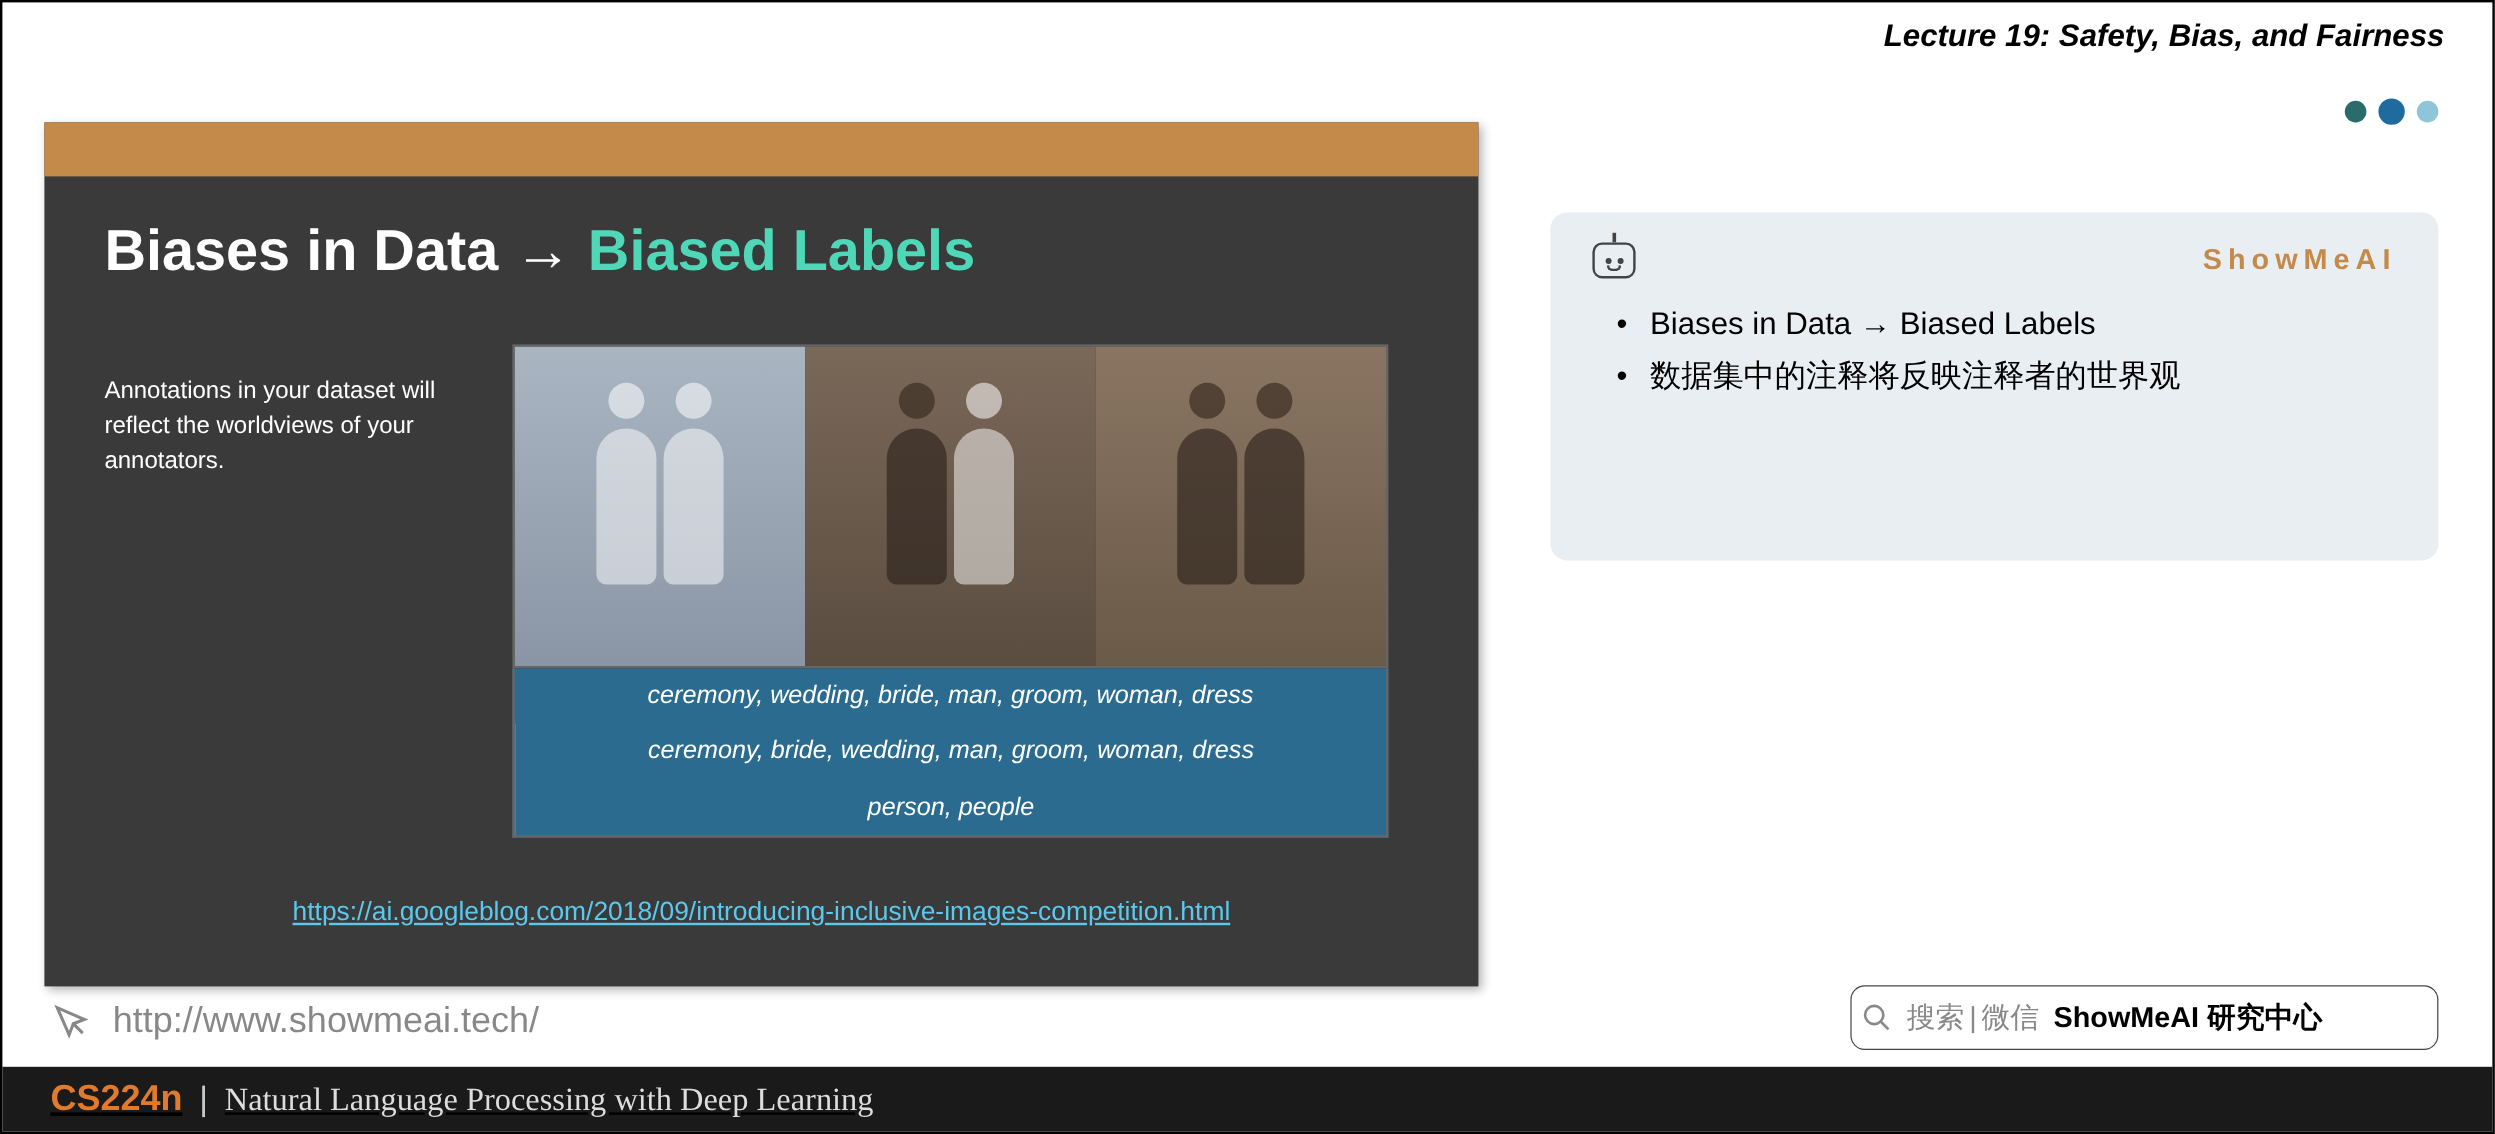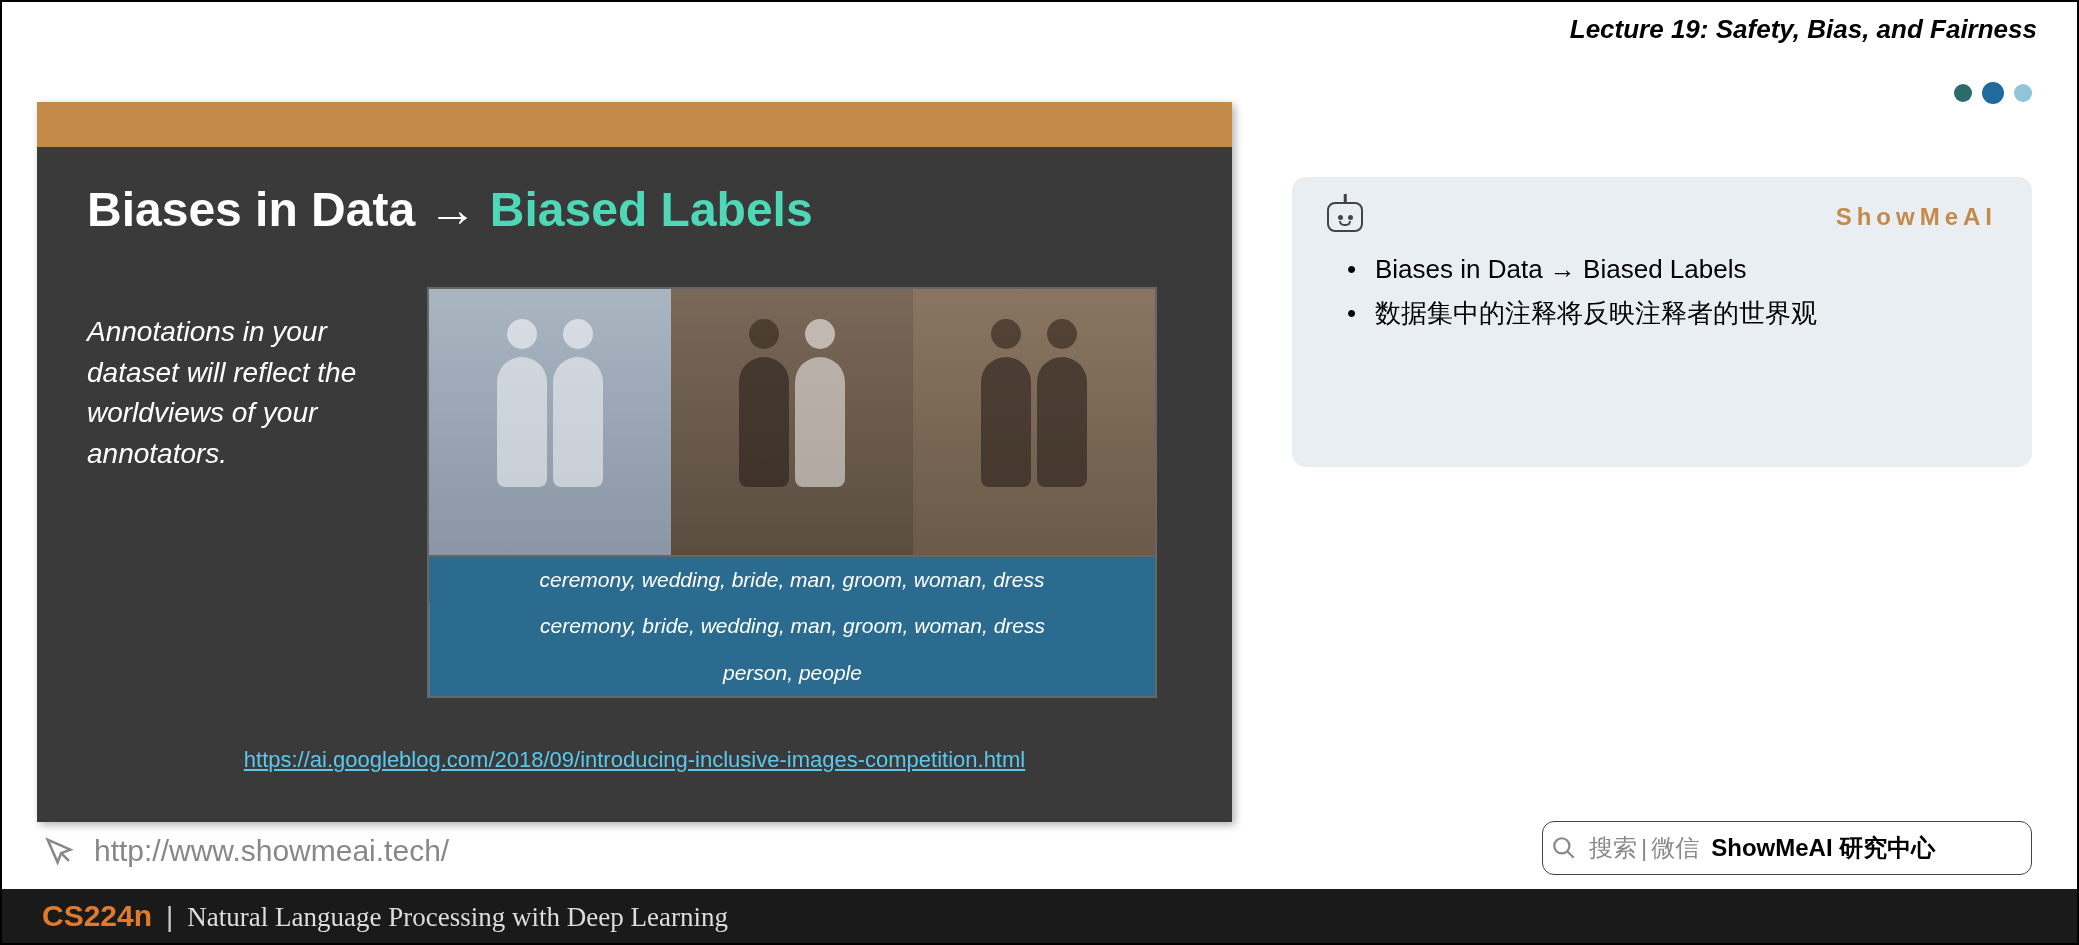--- a/index.html
+++ b/index.html
@@ -10,21 +10,21 @@
 .dot { border-radius: 50%; }
 .dot1 { width: 18px; height: 18px; background: #2a6b6b; }
 .dot2 { width: 22px; height: 22px; background: #1f6b9e; }
 .dot3 { width: 18px; height: 18px; background: #8fc5d8; }
 .slide { position: absolute; top: 100px; left: 35px; width: 1195px; height: 720px; background: #3a3a3a; box-shadow: 3px 3px 8px rgba(0,0,0,0.3); }
 .slide-bar { width: 100%; height: 45px; background: #c48a4a; }
 .slide-title { padding: 35px 50px 30px 50px; font-size: 48px; font-weight: bold; }
 .slide-title-white { color: #fff; }
 .slide-title-teal { color: #4fd8b8; }
 .slide-body { display: flex; padding: 20px 30px 0 50px; gap: 30px; }
-.slide-text { width: 310px; color: #fff; font-size: 28px; line-height: 1.45; padding-top: 25px; font-style: italic; }
+.slide-text { width: 310px; color: #fff; font-size: 20px; line-height: 1.45; padding-top: 25px; }
 .slide-figure { width: 730px; }
 .photo-row { display: flex; width: 100%; height: 270px; border: 2px solid #666; }
 .photo { flex: 1; display: flex; align-items: center; justify-content: center; font-size: 13px; color: #666; position: relative; overflow: hidden; }
 .photo1 { background: linear-gradient(#aab5c2,#8a96a5); }
 .photo2 { background: linear-gradient(#7a6858,#5a4d40); }
 .photo3 { background: linear-gradient(#8a7562,#6a5a48); }
 .silhouette { display:flex; gap:6px; align-items:flex-end; }
 .person-shape { width:50px; height:130px; background:rgba(255,255,255,0.5); border-radius:25px 25px 8px 8px; position:relative; }
 .person-shape::before { content:""; position:absolute; top:-38px; left:10px; width:30px; height:30px; background:rgba(255,255,255,0.55); border-radius:50%; }
 .person-dark { background:rgba(40,30,25,0.6); }
@@ -45,21 +45,21 @@
 .notes-list li { font-size: 26px; color: #000; line-height: 1.7; padding-left: 28px; position: relative; }
 .notes-list li::before { content: "•"; position: absolute; left: 0; font-size: 26px; }
 .footer-url { position: absolute; bottom: 75px; left: 40px; display: flex; align-items: center; gap: 18px; color: #888; font-size: 30px; }
 .cursor-icon { width: 34px; height: 34px; }
 .search-bar { position: absolute; bottom: 68px; right: 45px; width: 490px; height: 54px; border: 1.5px solid #444; border-radius: 12px; display: flex; align-items: center; padding: 0 8px; gap: 12px; }
 .search-icon { width: 26px; height: 26px; }
 .search-text { font-size: 24px; color: #888; }
 .search-text .divider { margin: 0 4px; }
 .search-bold { font-weight: bold; color: #000; font-size: 24px; }
 .bottom-bar { position: absolute; bottom: 0; left: 0; width: 100%; height: 54px; background: #1a1a1a; display: flex; align-items: center; justify-content: space-between; padding: 0 40px; }
-.bottom-left { display: flex; align-items: baseline; gap: 14px; }
+.bottom-left { display: flex; align-items: baseline; gap: 14px; text-decoration: underline; }
 .course-code { color: #e07b2e; font-size: 30px; font-weight: bold; }
 .course-sep { color: #ccc; font-size: 28px; }
 .course-name { color: #ddd; font-size: 27px; font-family: Georgia, serif; }
 .bottom-right { color: #eee; font-size: 28px; font-family: Georgia, serif; }
 .bottom-right .x { color: #e07b2e; font-weight: bold; margin: 0 6px; }
 </style>
 </head>
 <body>
 
 <div class="outer-frame">

